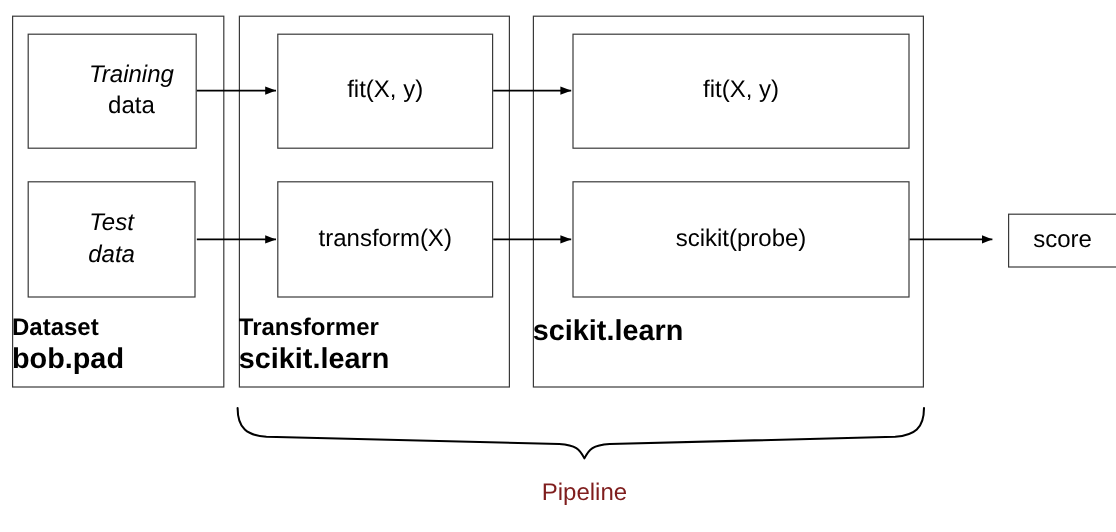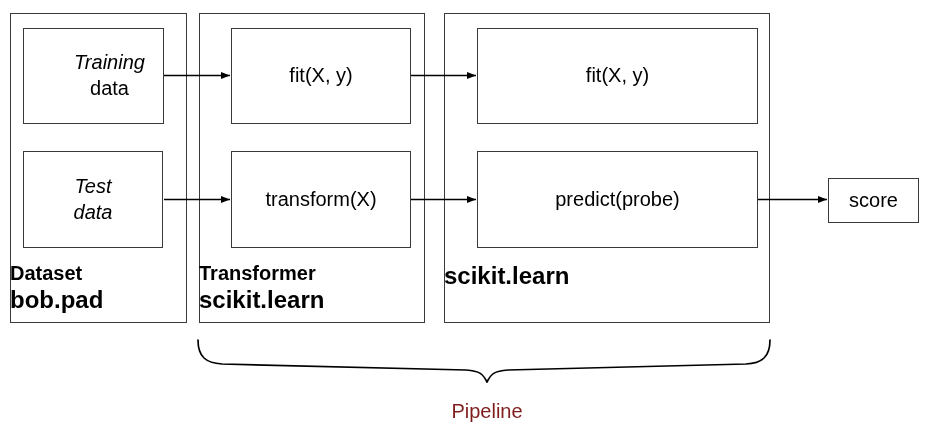--- a/index.html
+++ b/index.html
@@ -71,20 +71,21 @@
   }
   .score-box {
     position: absolute;
     border: 1.6px solid #3a3a3a;
     background: #ffffff;
     box-sizing: border-box;
     display: flex;
     align-items: center;
     justify-content: center;
     font-size: 20px;
+    margin-left: 12px;
   }
 </style>
 </head>
 <body>
 
 <div id="canvas">
 
   <div class="group-box" style="left:10px; top:13px; width:177px; height:310px;"></div>
 
   <div class="group-box" style="left:199px; top:13px; width:226px; height:310px;"></div>
@@ -121,21 +122,21 @@
   <div class="group-caption" style="left:199px; top:261px; width:226px;">
     <span class="cap-title">Transformer</span>
     <span class="cap-sub">scikit.learn</span>
   </div>
 
   <div class="node-box" style="left:477px; top:28px; width:281px; height:96px;">
     <span class="line-plain">fit(X, y)</span>
   </div>
 
   <div class="node-box" style="left:477px; top:151px; width:281px; height:97px;">
-    <span class="line-plain">predict(probe)</span>
+    <span class="line-plain">scikit(probe)</span>
   </div>
 
   <div class="group-caption" style="left:444px; top:261px; width:326px;">
     <span class="cap-sub">scikit.learn</span>
   </div>
 
   <div class="score-box" style="left:828px; top:178px; width:91px; height:45px;">
     <span>score</span>
   </div>
 

